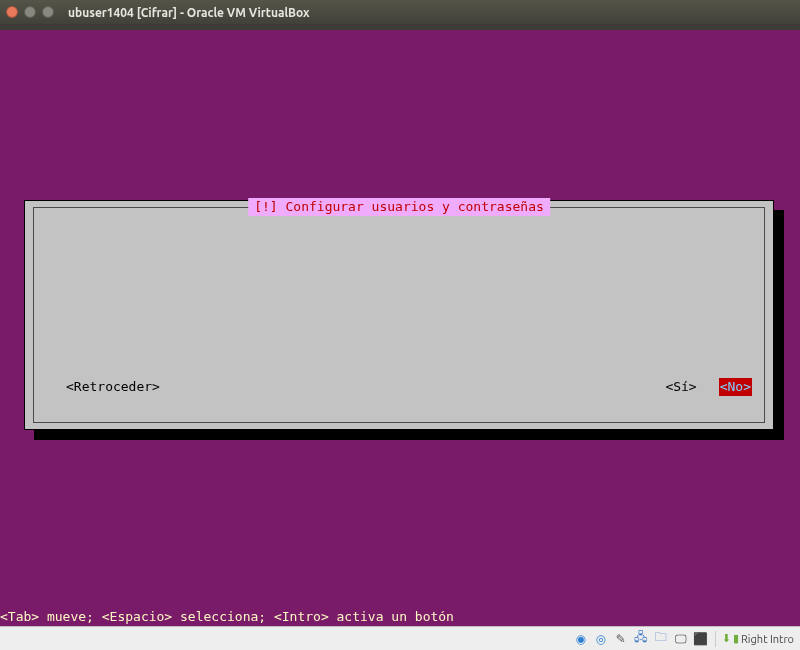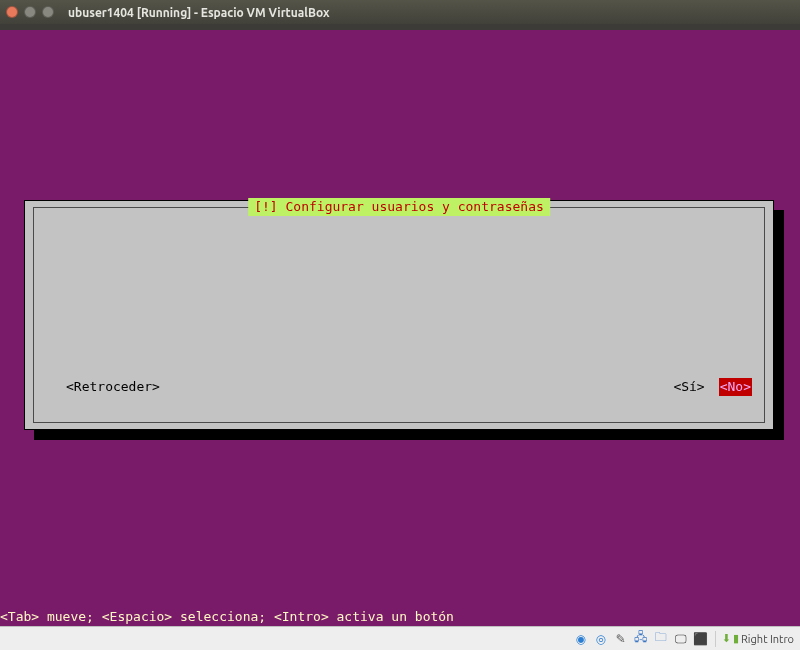--- a/index.html
+++ b/index.html
@@ -61,39 +61,39 @@
     padding: 14px 12px 10px 12px;
     position: relative;
     font-size: 13px;
     line-height: 1.4;
     color: #000;
   }
   .dialog-title {
     position: absolute;
     top: -10px; left: 50%;
     transform: translateX(-50%);
-    background: #bef264;
+    background: #f0abfc;
     padding: 0 6px;
     color: #c00000;
     white-space: nowrap;
     font-size: 13px;
   }
   .para { margin-bottom: 14px; }
   .buttons-row {
     position: absolute;
     left: 12px; right: 12px; bottom: 26px;
     display: flex;
     align-items: center;
   }
   .btn-back { margin-left: 20px; }
-  .btn-right { margin-left: auto; display: flex; gap: 14px; }
+  .btn-right { margin-left: auto; display: flex; gap: 22px; }
   .tui-btn { }
   .tui-btn.selected {
     background: #c00000;
-    color: #f0abfc;
+    color: #7dd3fc;
     padding: 0 1px;
   }
   .footer-hint {
     position: absolute;
     left: 0; bottom: 2px;
     color: #fef9c3;
     font-size: 13px;
   }
   .statusbar {
     height: 24px;
@@ -115,21 +115,21 @@
   .status-sep { width:1px; height:16px; background:#ccc; margin:0 2px;}
   .hostkey { display:flex; align-items:center; gap:2px; color:#444;}
 </style>
 </head>
 <body>
 
 <div class="titlebar">
   <span class="window-btn btn-close"></span>
   <span class="window-btn btn-min"></span>
   <span class="window-btn btn-max"></span>
-  <span class="titletext">ubuser1404 [Running] - Espacio VM VirtualBox</span>
+  <span class="titletext">ubuser1404 [Cifrar] - Oracle VM VirtualBox</span>
 </div>
 <div class="menubar"></div>
 
 <div class="vm-screen">
   <div class="dialog-wrap">
     <div class="dialog-shadow"></div>
     <div class="dialog">
       <div class="dialog-inner">
         <div class="dialog-title">[!] Configurar usuarios y contraseñas</div>
         <div class="buttons-row">

